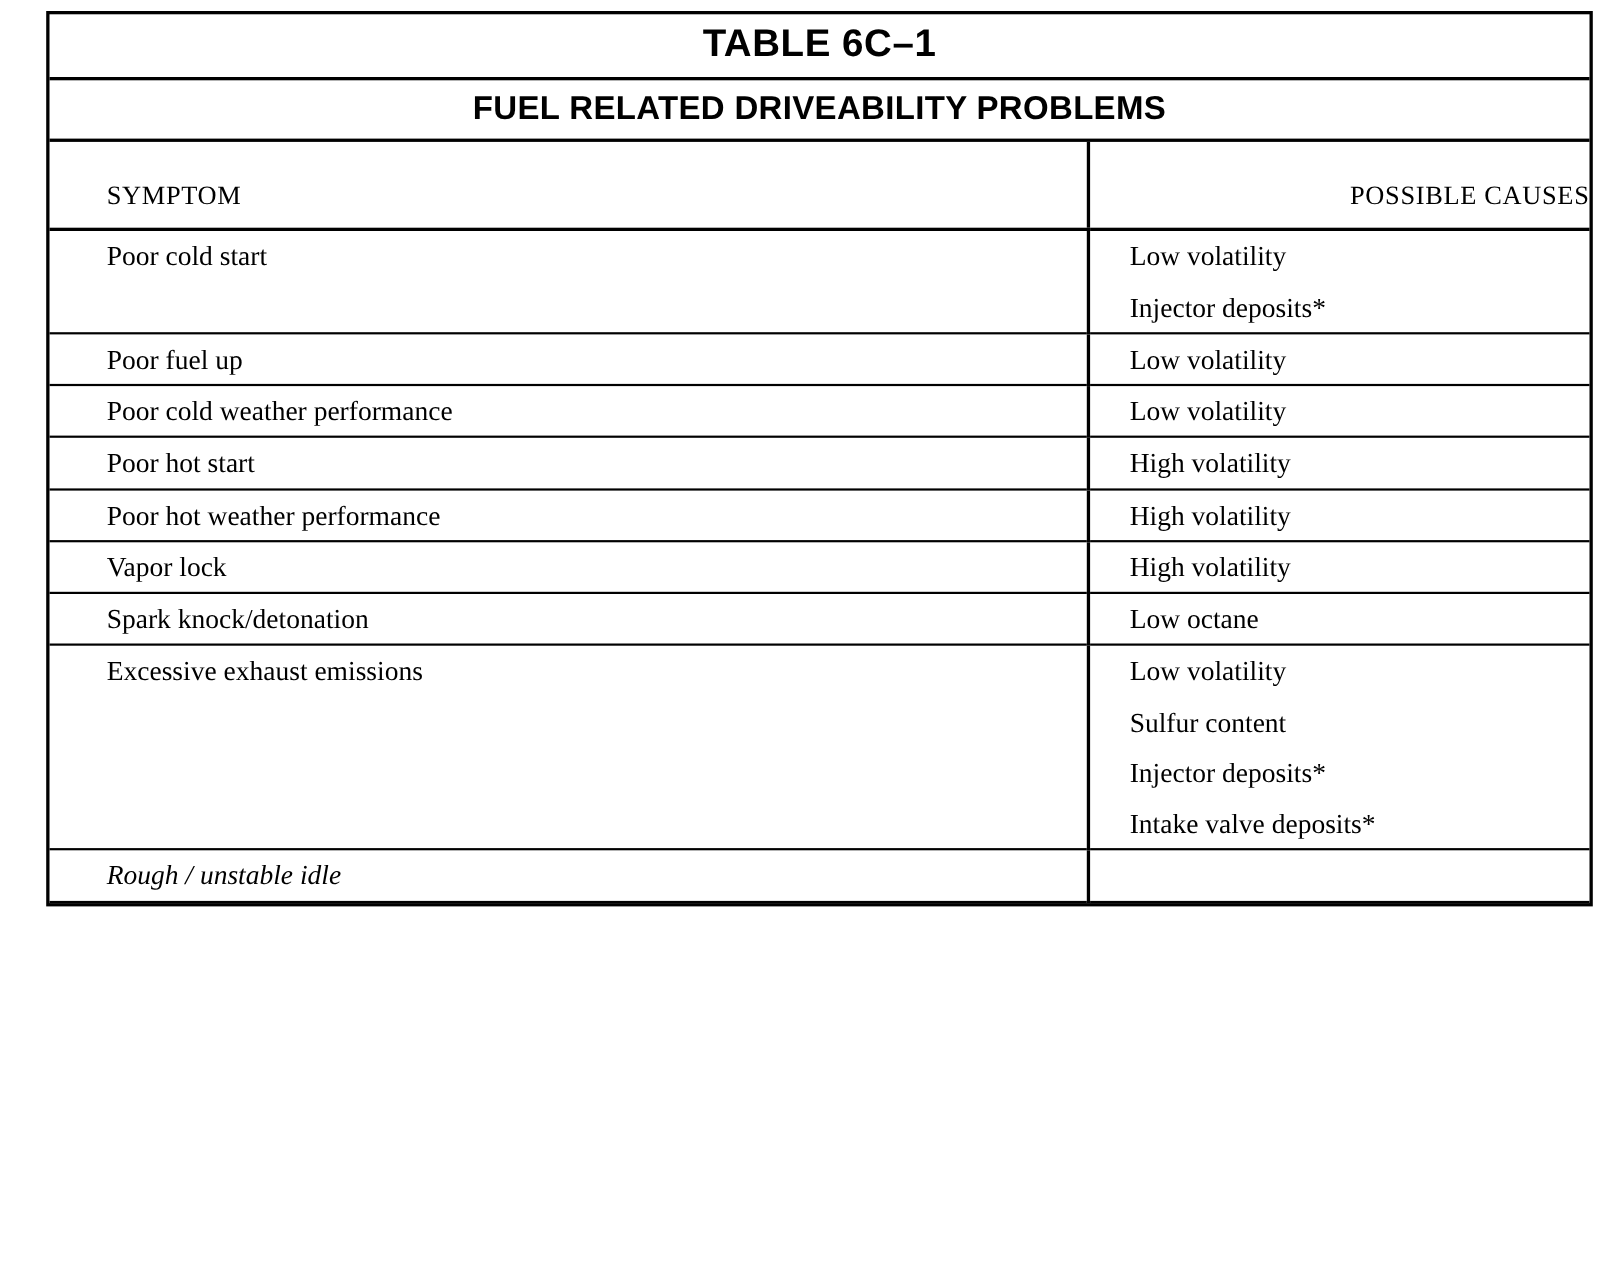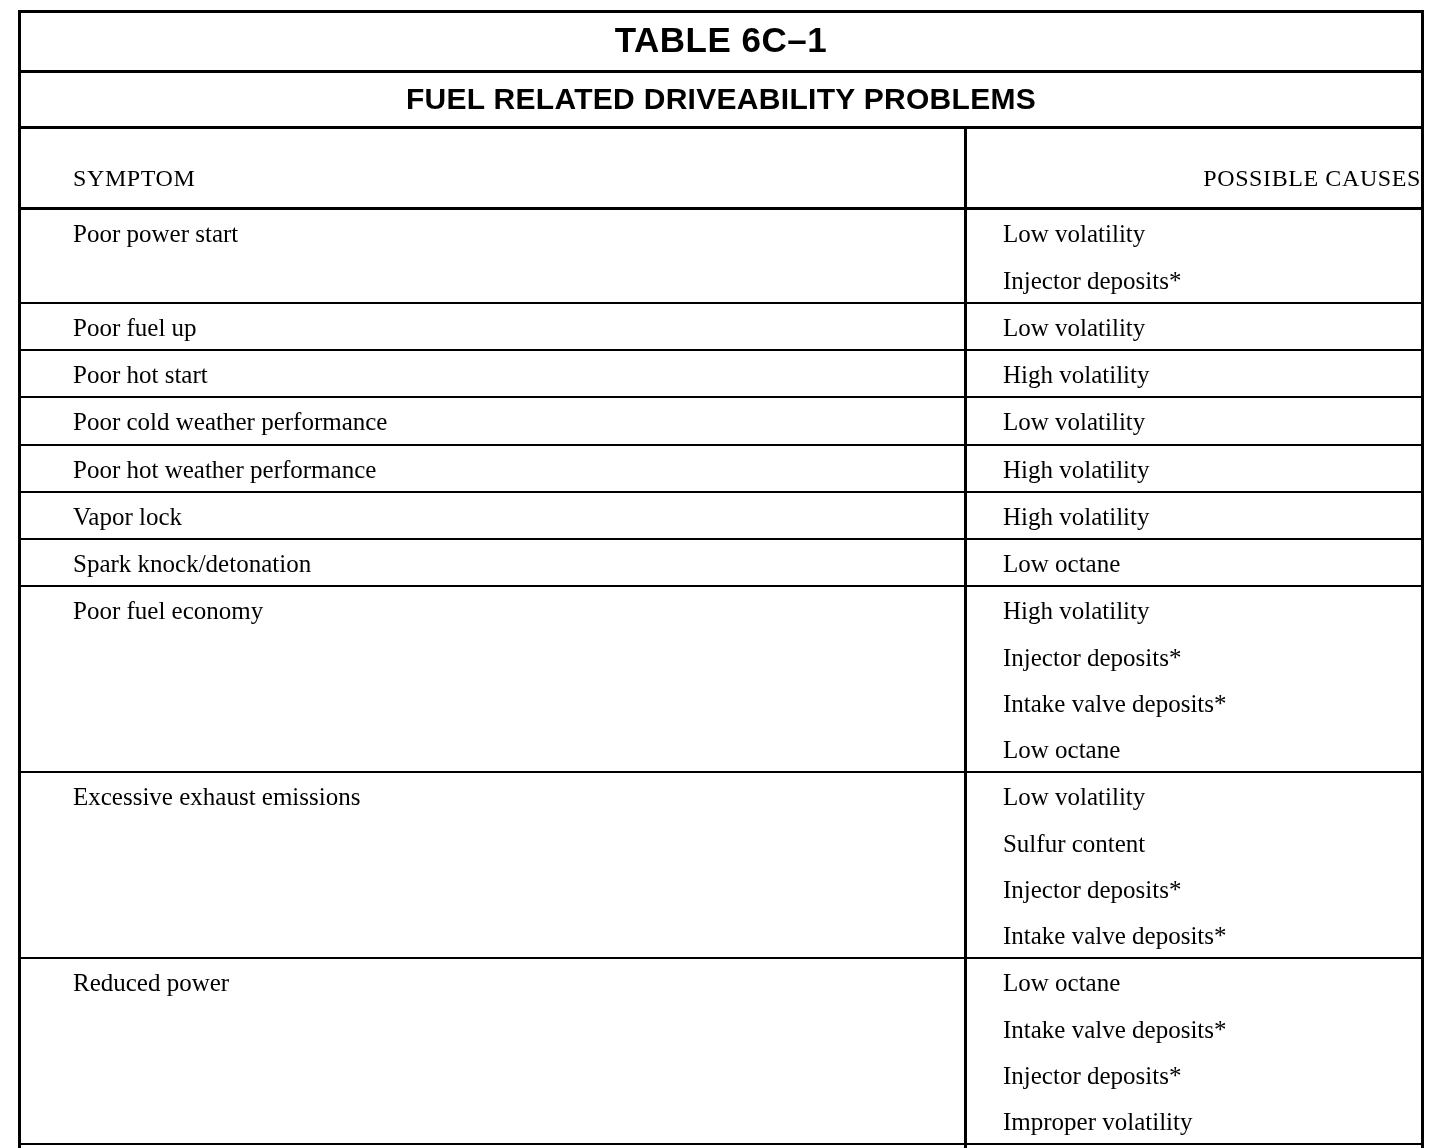--- a/index.html
+++ b/index.html
@@ -13,20 +13,21 @@
     font-family: "Liberation Serif", serif;
     color: #000000;
     overflow: hidden;
   }
   .page {
     position: relative;
     width: 1232px;
     height: 1148px;
     box-sizing: border-box;
     padding: 10px 18px 16px 18px;
+    margin-left: 24px;
   }
   .table-wrap {
     border: 3px solid #000;
     border-bottom-width: 3px;
     box-sizing: border-box;
     width: 1406px;
   }
   .title-row {
     border-bottom: 3px solid #000;
     text-align: center;
@@ -117,21 +118,21 @@
         <td class="col-sym">
           <div class="head-sym">SYMPTOM</div>
         </td>
         <td class="col-cause">
           <div class="head-cause">POSSIBLE CAUSES</div>
         </td>
       </tr>
 
       <tr class="data-row">
         <td class="col-sym">
-          <div class="sym-cell">Poor power start</div>
+          <div class="sym-cell">Poor cold start</div>
         </td>
         <td class="col-cause">
           <div class="cause-cell">
             <span class="ci">Low volatility</span>
             <span class="ci">Injector deposits*</span>
           </div>
         </td>
       </tr>
 
       <tr class="data-row">
@@ -140,42 +141,42 @@
         </td>
         <td class="col-cause">
           <div class="cause-cell single">
             <span class="ci">Low volatility</span>
           </div>
         </td>
       </tr>
 
       <tr class="data-row">
         <td class="col-sym">
+          <div class="sym-cell">Poor cold weather performance</div>
+        </td>
+        <td class="col-cause">
+          <div class="cause-cell single">
+            <span class="ci">Low volatility</span>
+          </div>
+        </td>
+      </tr>
+
+      <tr class="data-row">
+        <td class="col-sym">
           <div class="sym-cell">Poor hot start</div>
         </td>
         <td class="col-cause">
           <div class="cause-cell single">
             <span class="ci">High volatility</span>
           </div>
         </td>
       </tr>
 
       <tr class="data-row">
         <td class="col-sym">
-          <div class="sym-cell">Poor cold weather performance</div>
-        </td>
-        <td class="col-cause">
-          <div class="cause-cell single">
-            <span class="ci">Low volatility</span>
-          </div>
-        </td>
-      </tr>
-
-      <tr class="data-row">
-        <td class="col-sym">
           <div class="sym-cell">Poor hot weather performance</div>
         </td>
         <td class="col-cause">
           <div class="cause-cell single">
             <span class="ci">High volatility</span>
           </div>
         </td>
       </tr>
 
       <tr class="data-row">
@@ -193,61 +194,35 @@
         <td class="col-sym">
           <div class="sym-cell">Spark knock/detonation</div>
         </td>
         <td class="col-cause">
           <div class="cause-cell single">
             <span class="ci">Low octane</span>
           </div>
         </td>
       </tr>
 
-      <tr class="data-row">
-        <td class="col-sym">
-          <div class="sym-cell">Poor fuel economy</div>
-        </td>
-        <td class="col-cause">
-          <div class="cause-cell">
-            <span class="ci">High volatility</span>
-            <span class="ci">Injector deposits*</span>
-            <span class="ci">Intake valve deposits*</span>
-            <span class="ci">Low octane</span>
-          </div>
-        </td>
-      </tr>
 
       <tr class="data-row">
         <td class="col-sym">
           <div class="sym-cell">Excessive exhaust emissions</div>
         </td>
         <td class="col-cause">
           <div class="cause-cell">
             <span class="ci">Low volatility</span>
             <span class="ci">Sulfur content</span>
             <span class="ci">Injector deposits*</span>
             <span class="ci">Intake valve deposits*</span>
           </div>
         </td>
       </tr>
 
-      <tr class="data-row">
-        <td class="col-sym">
-          <div class="sym-cell">Reduced power</div>
-        </td>
-        <td class="col-cause">
-          <div class="cause-cell">
-            <span class="ci">Low octane</span>
-            <span class="ci">Intake valve deposits*</span>
-            <span class="ci">Injector deposits*</span>
-            <span class="ci">Improper volatility</span>
-          </div>
-        </td>
-      </tr>
 
       <tr class="data-row">
         <td class="col-sym">
           <div class="sym-cell italic">Rough / unstable idle</div>
         </td>
         <td class="col-cause">
           <div class="cause-cell single">
             
           </div>
         </td>

